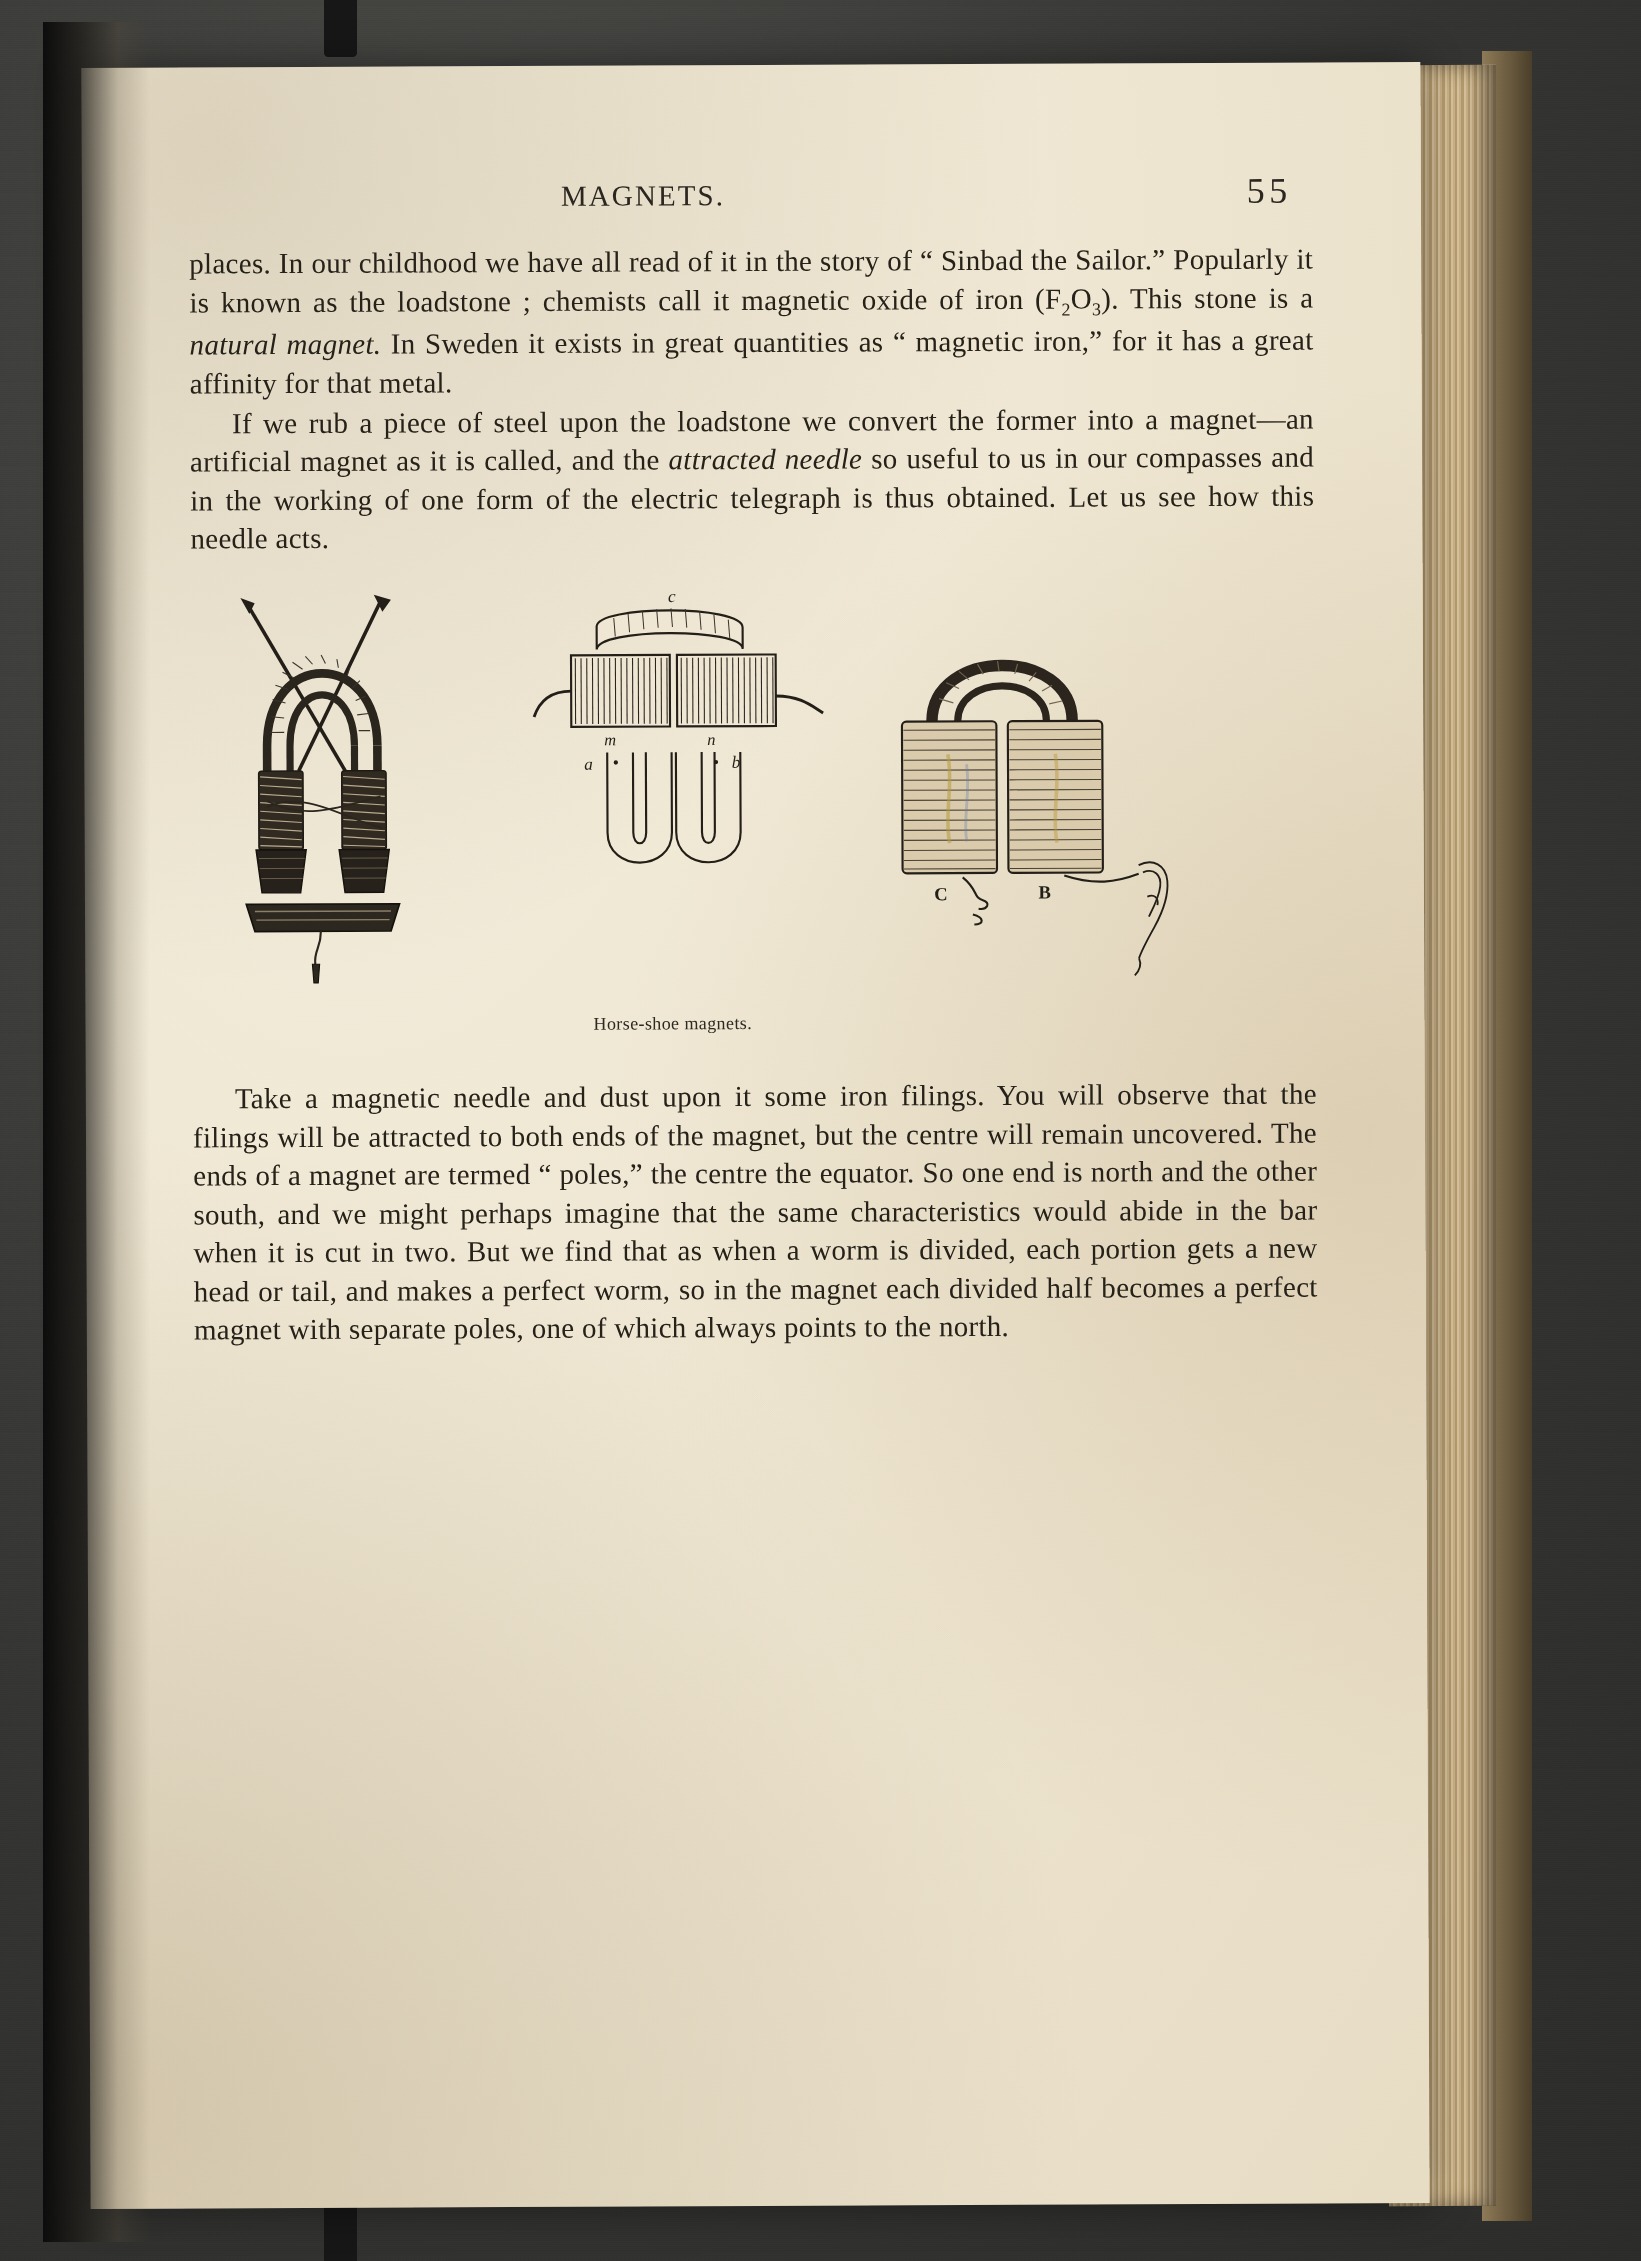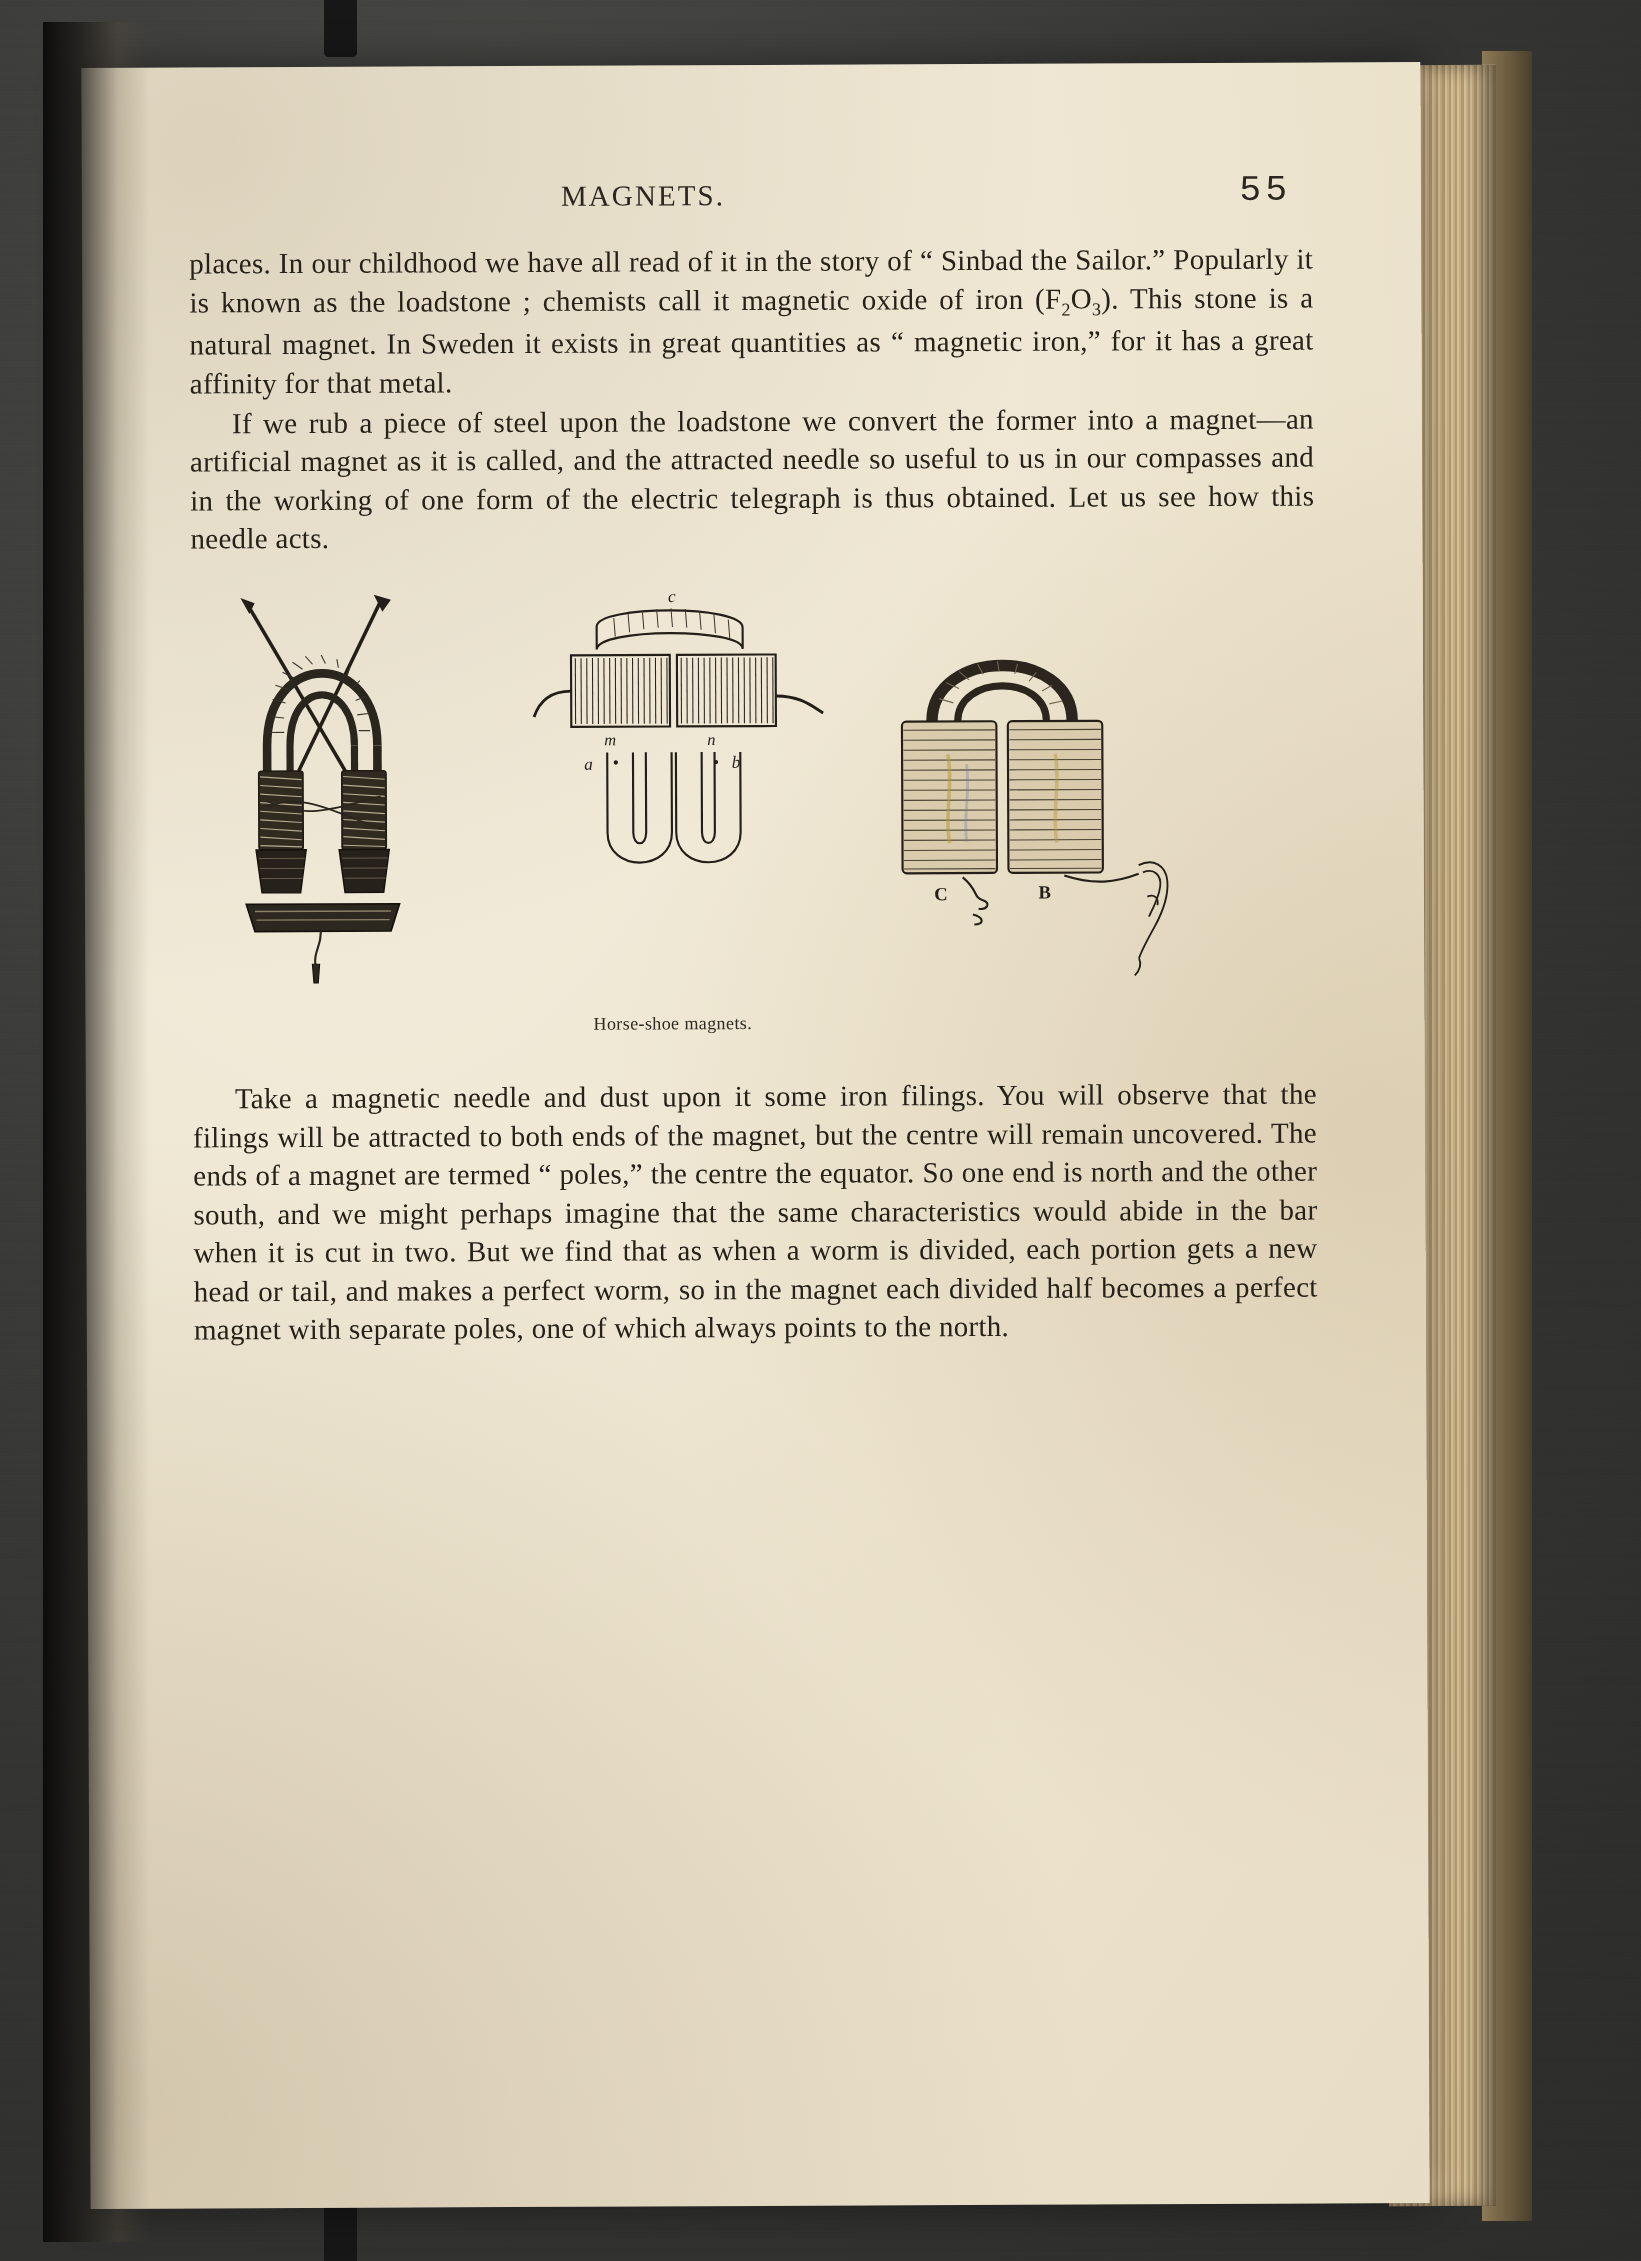--- a/index.html
+++ b/index.html
@@ -134,39 +134,38 @@
     color:#2b2620;
     font-family:"Liberation Serif", serif;
   }
   #page-number{
     position:absolute;
     right:21.5px;
     top:0px;
     font-size:36px;
     letter-spacing:4.3px;
     color:#2b2620;
-    font-family:Liberation Mono, monospace;
   }
 
   
   .para{
     font-size:29px;
     line-height:1.33;
     color:#262119;
     text-align:justify;
     text-justify:inter-word;
     margin:0 0 0 0;
     font-family:"Liberation Serif", serif;
     letter-spacing:0.3px;
   }
   .para.indent{ text-indent:42px; }
   #para-1{ margin-top:13px; }
   #para-2{ margin-top:1.4px; }
   #para-3{ margin-top:29px; }
-  .ital{ }
+  .ital{ font-style:italic; }
   sub{ font-size:0.62em; }
 
   
   #figure-block{
     margin-top:27px;
     width:100%;
     position:relative;
     height:465px;
   }
   #figure-caption{

